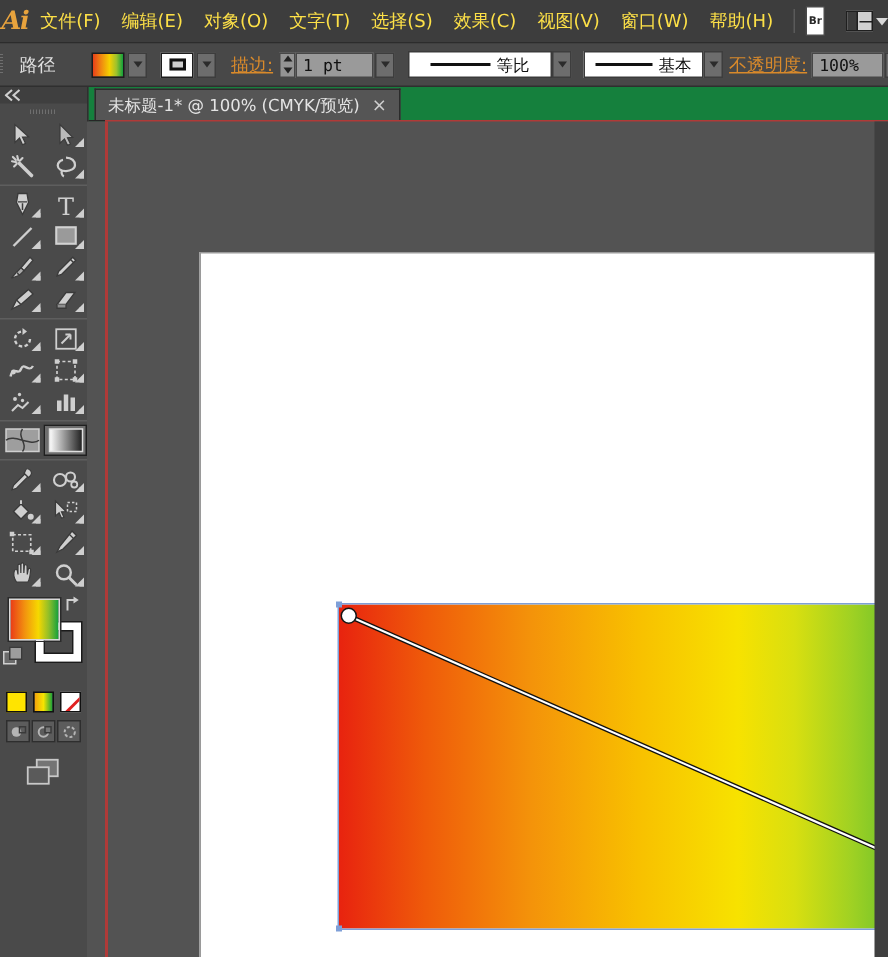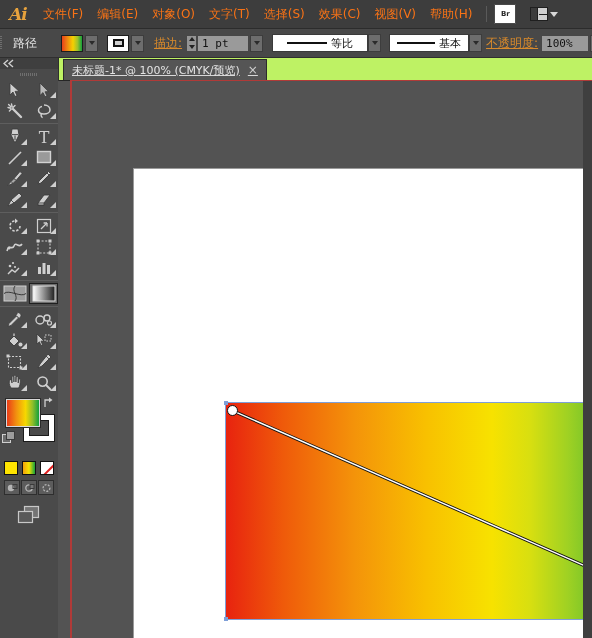--- a/index.html
+++ b/index.html
@@ -19,21 +19,21 @@
     display:flex;align-items:center;
     border-bottom:1px solid #2c2c2c;
   }
   .ai-logo{
     width:36px;height:28px;display:flex;align-items:center;justify-content:center;
     font-weight:bold;font-size:17px;color:#e8a33d;font-style:italic;
     font-family:"DejaVu Serif","Liberation Serif",serif;
     letter-spacing:-1px;
   }
   .menu-item{
-    padding:0 7px;height:28px;line-height:28px;font-size:12px;color:#f97316;
+    padding:0 7px;height:28px;line-height:28px;font-size:12px;color:#fde047;
     white-space:nowrap;cursor:default;
   }
   .menu-sep{
     width:1px;height:16px;background:#5a5a5a;margin:0 7px;
   }
   .br-btn{
     width:20px;height:18px;background:#ffffff;border:1px solid #4a4a4a;
     display:flex;align-items:center;justify-content:center;
     font-size:7px;color:#2a2a2a;font-weight:bold;border-radius:1px;
   }
@@ -98,22 +98,22 @@
   .combo .line{display:block;height:2px;background:#111;}
   .combo-dd{
     width:13px;height:18px;background:#6d6d6d;border:1px solid #3d3d3d;box-sizing:border-box;
     display:flex;align-items:center;justify-content:center;
   }
   .combo-dd .caret{border-left-width:3px;border-right-width:3px;border-top:4px solid #2b2b2b;}
 
   
   .tabbar{
     position:absolute;left:58px;top:58px;width:534px;height:22px;
-    background:#bef264;border-bottom:1px solid #262626;
-    display:flex;align-items:flex-end;text-decoration:underline;
+    background:#15803d;border-bottom:1px solid #262626;
+    display:flex;align-items:flex-end;
   }
   .doc-tab{
     height:21px;background:#555;border:1px solid #2b2b2b;border-bottom:none;
     display:flex;align-items:center;gap:8px;padding:0 8px;box-sizing:border-box;
     font-size:11px;color:#e4e4e4;white-space:nowrap;margin-left:5px;
   }
   .tab-close{font-size:12px;color:#cfcfcf;line-height:1;}
   .redline-h{position:absolute;left:70px;top:80px;width:522px;height:2px;background:#b03a38;}
 
   
@@ -215,20 +215,21 @@
 
   <div class="menubar">
     <div class="ai-logo">Ai</div>
     <div class="menu-item">文件(F)</div>
     <div class="menu-item">编辑(E)</div>
     <div class="menu-item">对象(O)</div>
     <div class="menu-item">文字(T)</div>
     <div class="menu-item">选择(S)</div>
     <div class="menu-item">效果(C)</div>
     <div class="menu-item">视图(V)</div>
+    <div class="menu-item">窗口(W)</div>
     <div class="menu-item">帮助(H)</div>
     <div class="menu-sep"></div>
     <div class="br-btn">Br</div>
     <div class="arrange-btn">
       <div class="arrange-ico"></div>
       <div class="caret"></div>
     </div>
   </div>
 
   <div class="controlbar">

